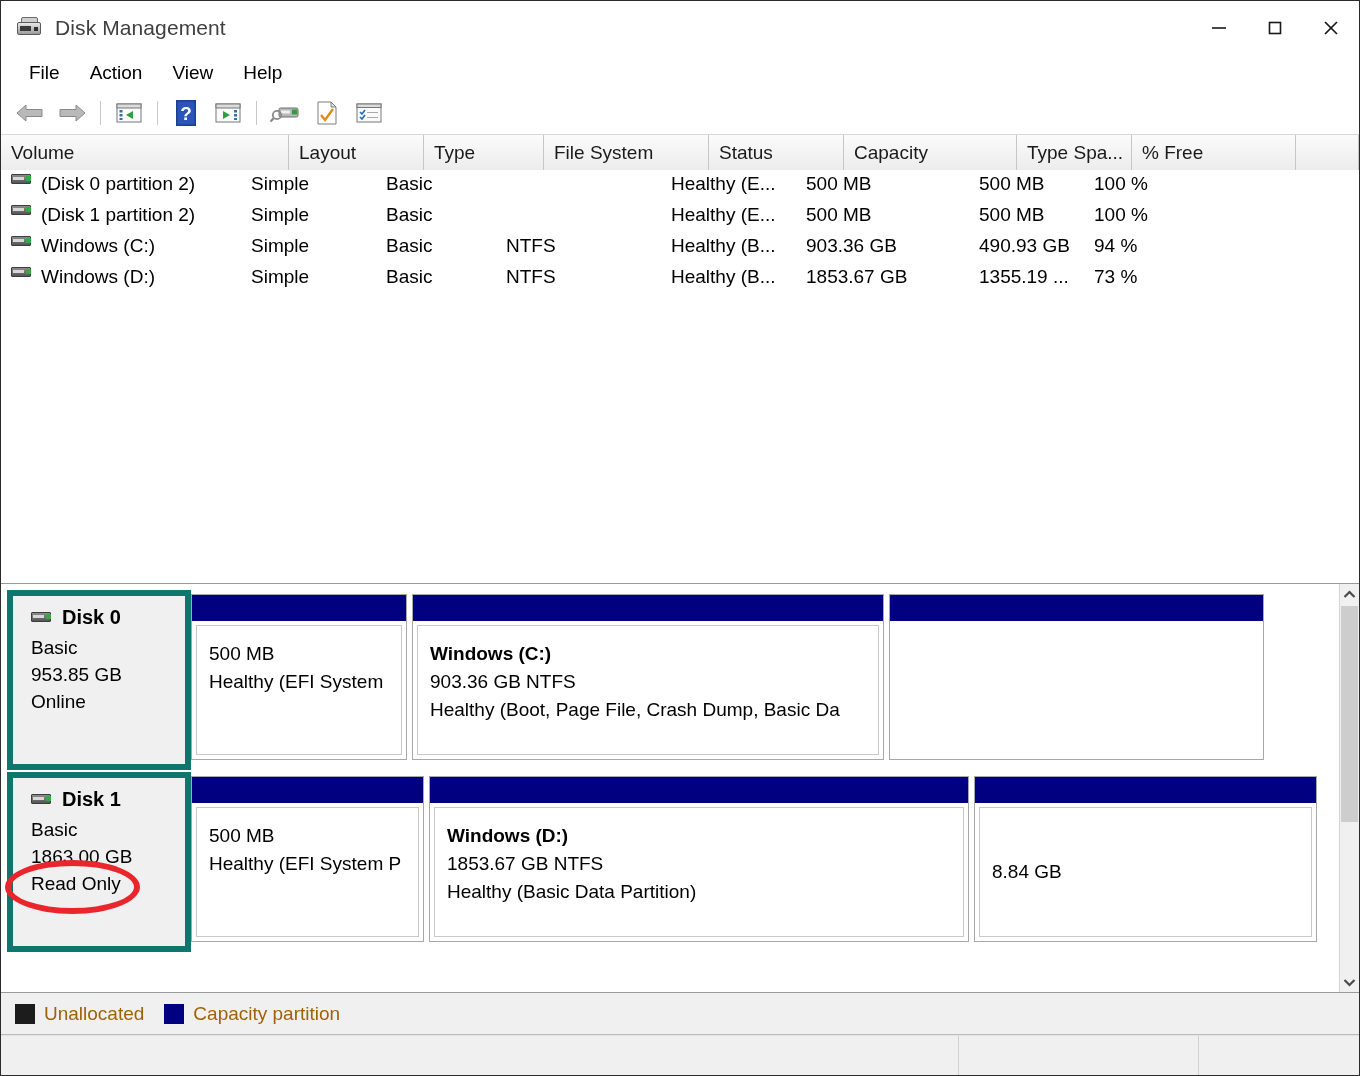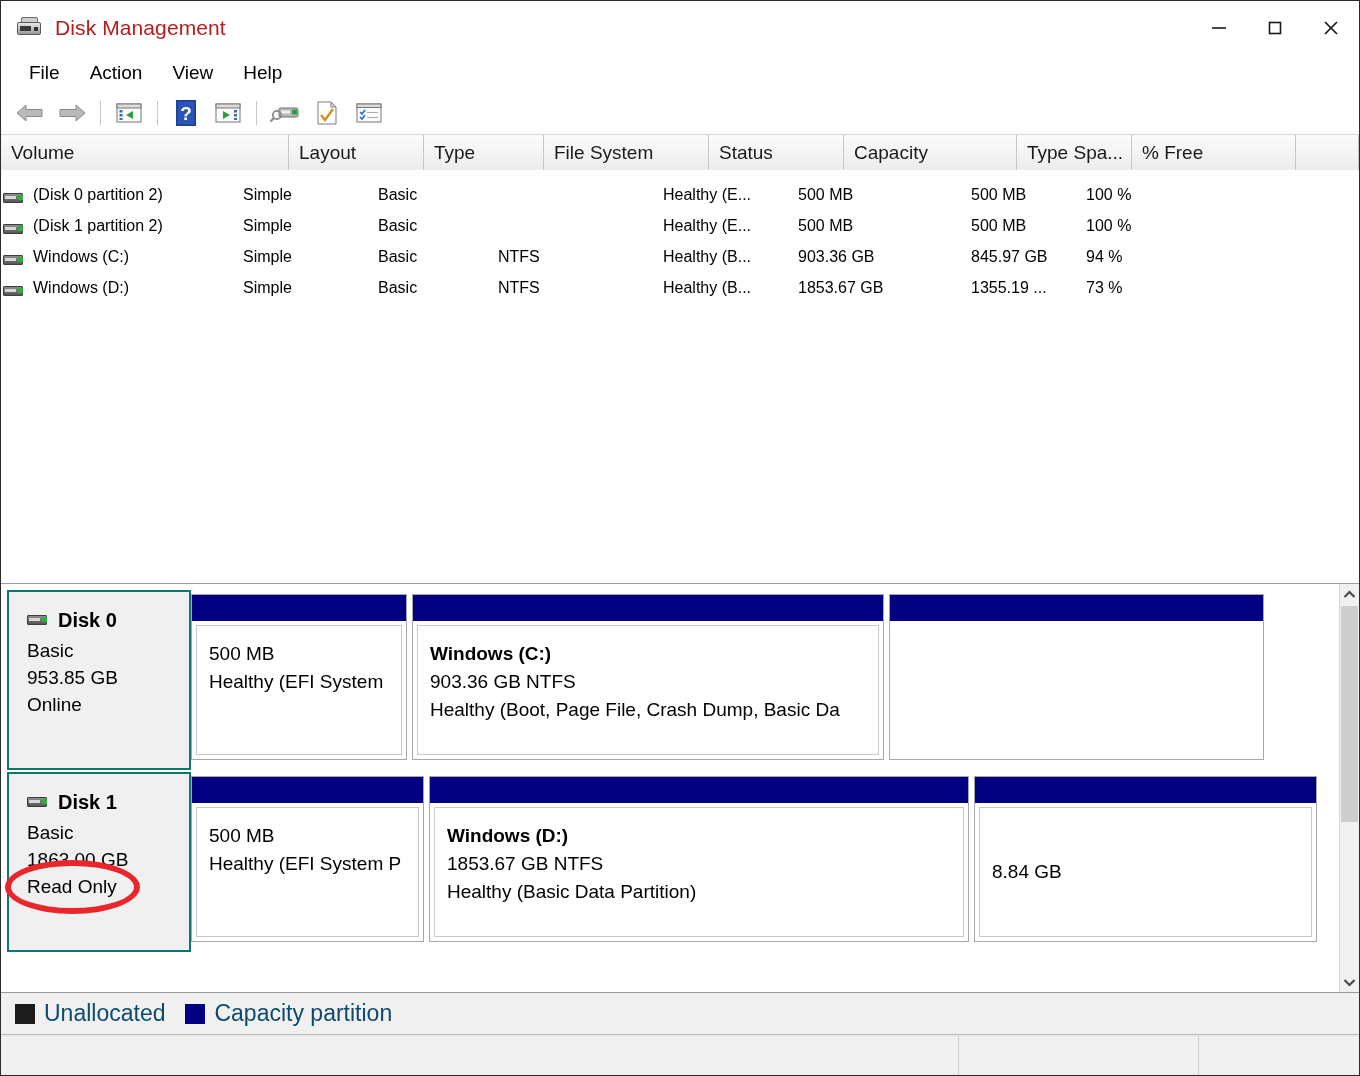--- a/index.html
+++ b/index.html
@@ -40,21 +40,21 @@
   }
   .title-icon .slot {
     position: absolute; left: 3px; top: 9px; width: 11px; height: 5px;
     background: #3a3a3a;
   }
   .title-icon .dot {
     position: absolute; left: 17px; top: 10px; width: 4px; height: 4px;
     background: #2f2f2f;
   }
   .title-text {
-    font-size: 21px; color: #b91c1c; letter-spacing: .1px;
+    font-size: 21px; color: #404040; letter-spacing: .1px;
   }
   .win-controls { margin-left: auto; display: flex; height: 54px; }
   .win-btn {
     width: 56px; height: 54px; display: flex; align-items: center; justify-content: center;
     background: #ffffff;
   }
   .win-btn svg { display: block; }
 
   
   .menubar {
@@ -94,23 +94,23 @@
   .lheader .hc {
     font-size: 19px; color: #1a1a1a;
     display: flex; align-items: center; padding-left: 10px;
     border-right: 1px solid #c6c6c6;
     background: linear-gradient(#fbfbfb, #ececec);
     height: 35px;
     overflow: hidden; white-space: nowrap;
   }
   .row { display: flex; height: 31px; align-items: center; }
   .cell {
-    font-size: 16px; color: #000; padding-left: 2px;
+    font-size: 19px; color: #000; padding-left: 10px;
     white-space: nowrap; overflow: hidden;
-    display: flex; align-items: flex-end; height: 31px;
+    display: flex; align-items: flex-start; height: 31px;
   }
   .vol-icon {
     width: 22px; height: 12px; margin-right: 8px; position: relative; flex: 0 0 auto;
   }
   .vol-icon .b {
     position: absolute; left: 0; top: 1px; width: 20px; height: 10px;
     background: linear-gradient(#8d8d8d, #555);
     border: 1px solid #3d3d3d; border-radius: 1px;
   }
   .vol-icon .l {
@@ -129,22 +129,22 @@
     border-bottom: 1px solid #9a9a9a;
   }
   .gp-inner { position: absolute; left: 0; top: 0; right: 20px; bottom: 0; overflow: hidden; }
   .diskrow {
     position: absolute; left: 6px; right: 0;
     display: flex;
   }
   .disk-info {
     width: 184px; flex: 0 0 184px;
     background: #f0f0f0;
-    border: 2px solid #0f766e;
-    padding: 17px 0 0 18px;
+    border: 6px solid #0f766e;
+    padding: 10px 0 0 18px;
     position: relative;
   }
   .disk-name {
     font-size: 20px; font-weight: bold; color: #000;
     display: flex; align-items: center; margin-bottom: 5px;
   }
   .disk-name .vol-icon { width: 24px; height: 13px; margin-right: 7px; }
   .disk-meta { font-size: 19px; color: #000; line-height: 27px; }
 
   .parts { flex: 1 1 auto; position: relative; padding-left: 6px; }
@@ -187,21 +187,21 @@
     background: #cdcdcd;
   }
 
   
   .legend {
     height: 42px; flex: 0 0 42px; background: #f0f0f0;
     display: flex; align-items: center; padding-left: 14px;
     border-bottom: 1px solid #bcbcbc;
   }
   .legend .sw { width: 20px; height: 20px; margin-right: 9px; }
-  .legend .lb { font-size: 23px; color: #0c4a6e; margin-right: 20px; }
+  .legend .lb { font-size: 19px; color: #a16207; margin-right: 20px; }
 
   
   .statusbar {
     height: 40px; flex: 0 0 40px; background: #f0f0f0;
     display: flex; align-items: stretch;
     border-top: 1px solid #e4e4e4;
   }
   .sb-cell { border-right: 1px solid #d0d0d0; height: 100%; }
 </style>
 </head>
@@ -368,21 +368,21 @@
               <span class="l"></span>
               <span class="p"></span>
             </span>
           <span>Windows (C:)</span>
         </div>
         <div class="cell" style="width:135px">Simple</div>
         <div class="cell" style="width:120px">Basic</div>
         <div class="cell" style="width:165px">NTFS</div>
         <div class="cell" style="width:135px">Healthy (B...</div>
         <div class="cell" style="width:173px">903.36 GB</div>
-        <div class="cell" style="width:115px">845.97 GB</div>
+        <div class="cell" style="width:115px">490.93 GB</div>
         <div class="cell" style="width:164px">94 %</div>
       </div>
       <div class="row">
         <div class="cell" style="width:240px">
           <span class="vol-icon">
               <span class="b"></span>
               <span class="l"></span>
               <span class="p"></span>
             </span>
           <span>Windows (D:)</span>

